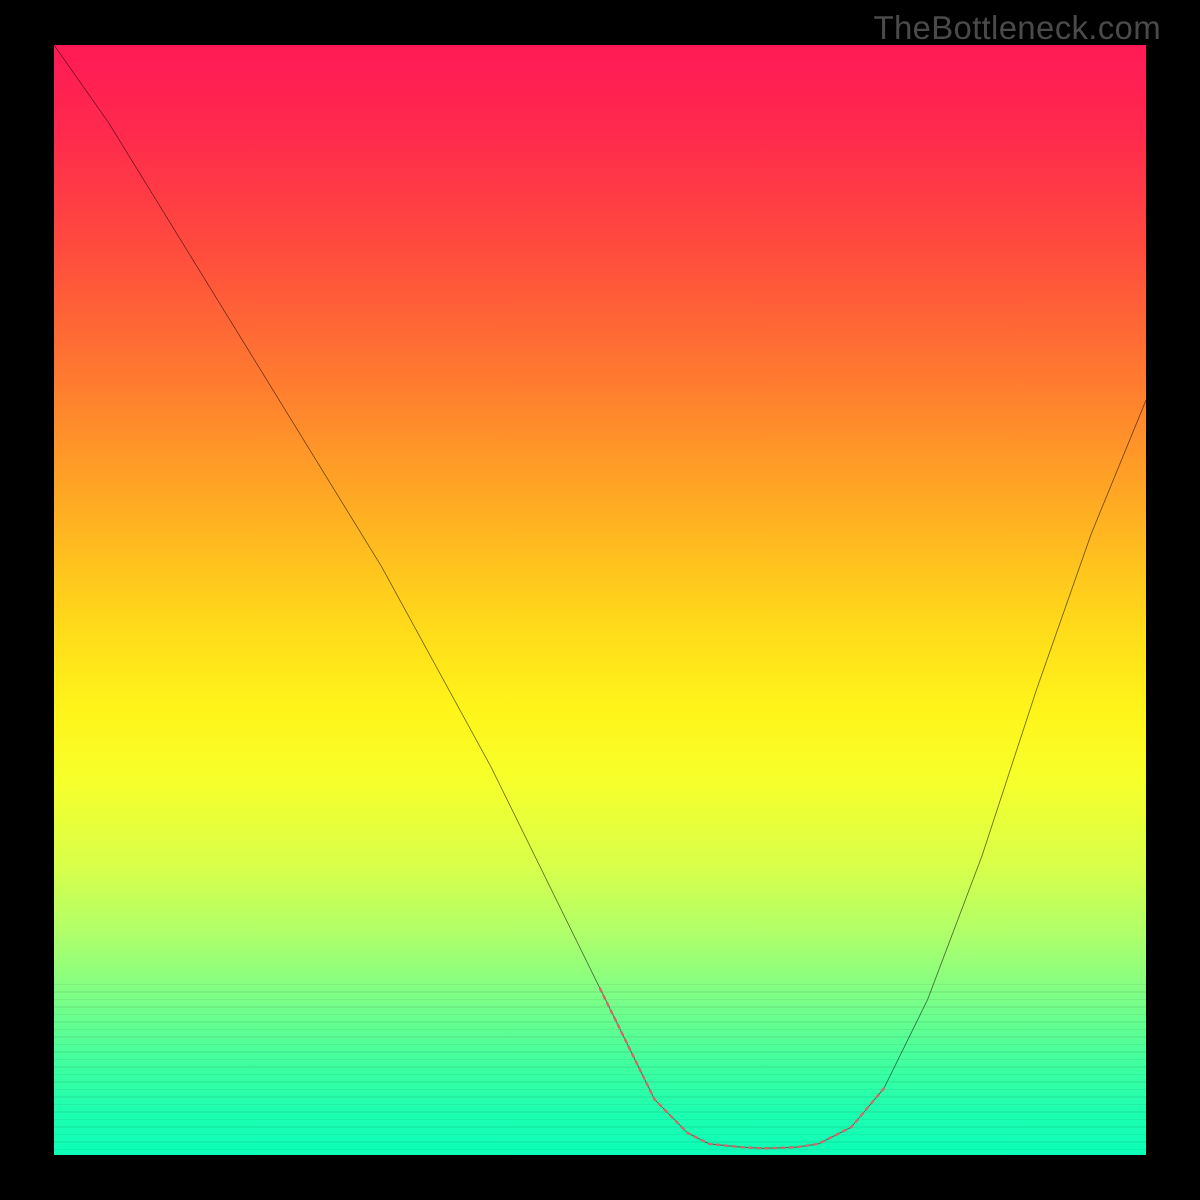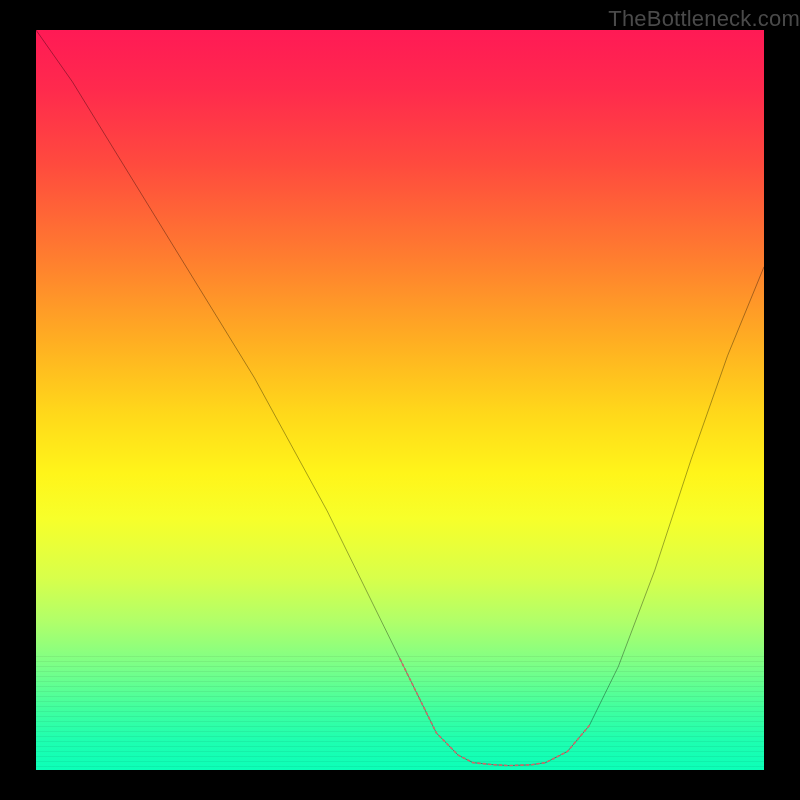--- a/index.html
+++ b/index.html
@@ -1,20 +1,20 @@
 <!DOCTYPE html>
 <html><head>
 <meta charset="utf-8">
 <style>
   * { margin: 0; padding: 0; box-sizing: border-box; }
   html, body { width: 800px; height: 800px; background: #000; overflow: hidden; }
   .watermark {
     position: absolute;
     top: 6px;
-    right: 0;
+    right: 26px;
     font-family: Arial, Helvetica, sans-serif;
     font-size: 22px;
     color: #4a4a4a;
     letter-spacing: 0.2px;
     z-index: 10;
   }
   .frame {
     position: absolute;
     left: 36px;
     top: 30px;

